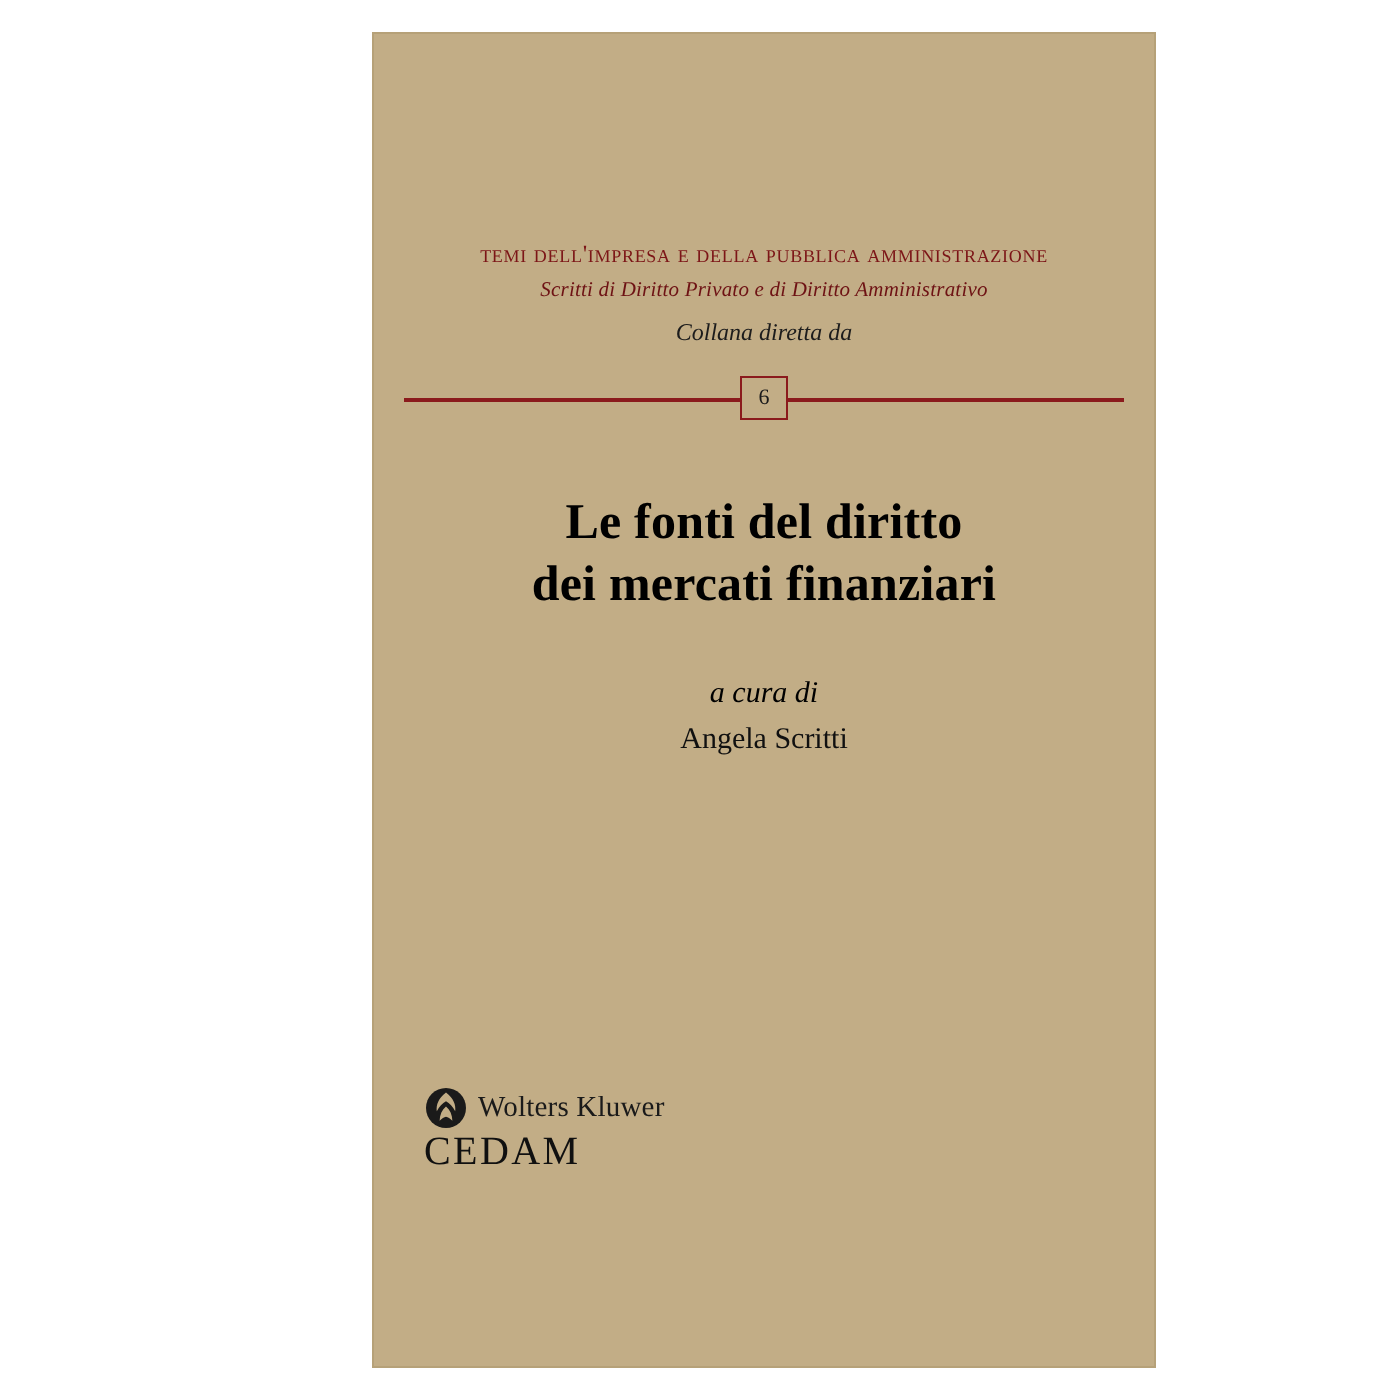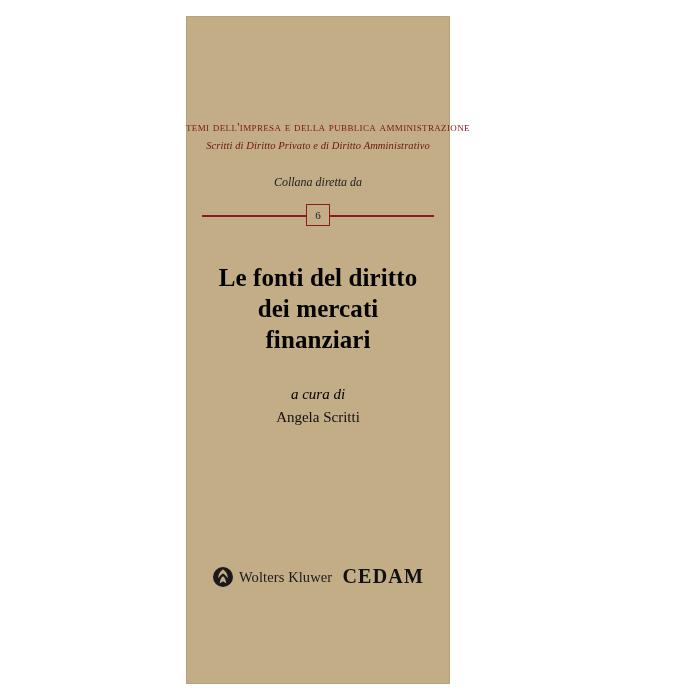--- a/index.html
+++ b/index.html
@@ -15,21 +15,21 @@
     width: 700px;
     height: 700px;
     background: #ffffff;
     overflow: hidden;
   }
   
   .cover {
     position: absolute;
     left: 186px;
     top: 16px;
-    width: 264px;
+    width: 392px;
     height: 668px;
     background: #c2ad86;
     box-shadow: 0 0 0 1px #b6a178 inset;
   }
   .cover-inner {
     position: absolute;
     inset: 0;
     display: flex;
     flex-direction: column;
     align-items: center;
@@ -53,21 +53,21 @@
   .series-sub {
     margin-top: 5px;
     font-family: "Liberation Serif", serif;
     font-style: italic;
     font-size: 10.5px;
     color: #6e1214;
     letter-spacing: 0.1px;
     white-space: nowrap;
   }
   .collana {
-    margin-top: 24px;
+    margin-top: 8px;
     font-family: "Liberation Serif", serif;
     font-style: italic;
     font-size: 12px;
     color: #1c1c1c;
   }
   .directors {
     margin-top: 5px;
     font-family: "Liberation Serif", serif;
     font-size: 13px;
     color: #141414;
@@ -136,24 +136,25 @@
     font-size: 15px;
     color: #101010;
   }
   
   .publisher-row {
     position: absolute;
     bottom: 96px;
     left: 0;
     right: 0;
     display: flex;
-    align-items: flex-end;
+    align-items: flex-start;
     justify-content: space-between;
     padding: 0 26px;
     box-sizing: border-box;
+    flex-direction: column;
   }
   .wk-logo {
     display: flex;
     align-items: center;
     gap: 5px;
   }
   .wk-mark {
     width: 22px;
     height: 22px;
     position: relative;
@@ -161,21 +162,21 @@
   .wk-text {
     font-family: "Liberation Serif", serif;
     font-size: 14.5px;
     color: #1a1a1a;
     letter-spacing: 0.1px;
     white-space: nowrap;
   }
   .cedam {
     font-family: "Liberation Serif", serif;
     font-size: 20px;
-    font-weight: bold;
+    font-weight: normal;
     letter-spacing: 1.2px;
     color: #101010;
     white-space: nowrap;
   }
 </style>
 </head>
 <body>
 
 <div id="stage">
 

